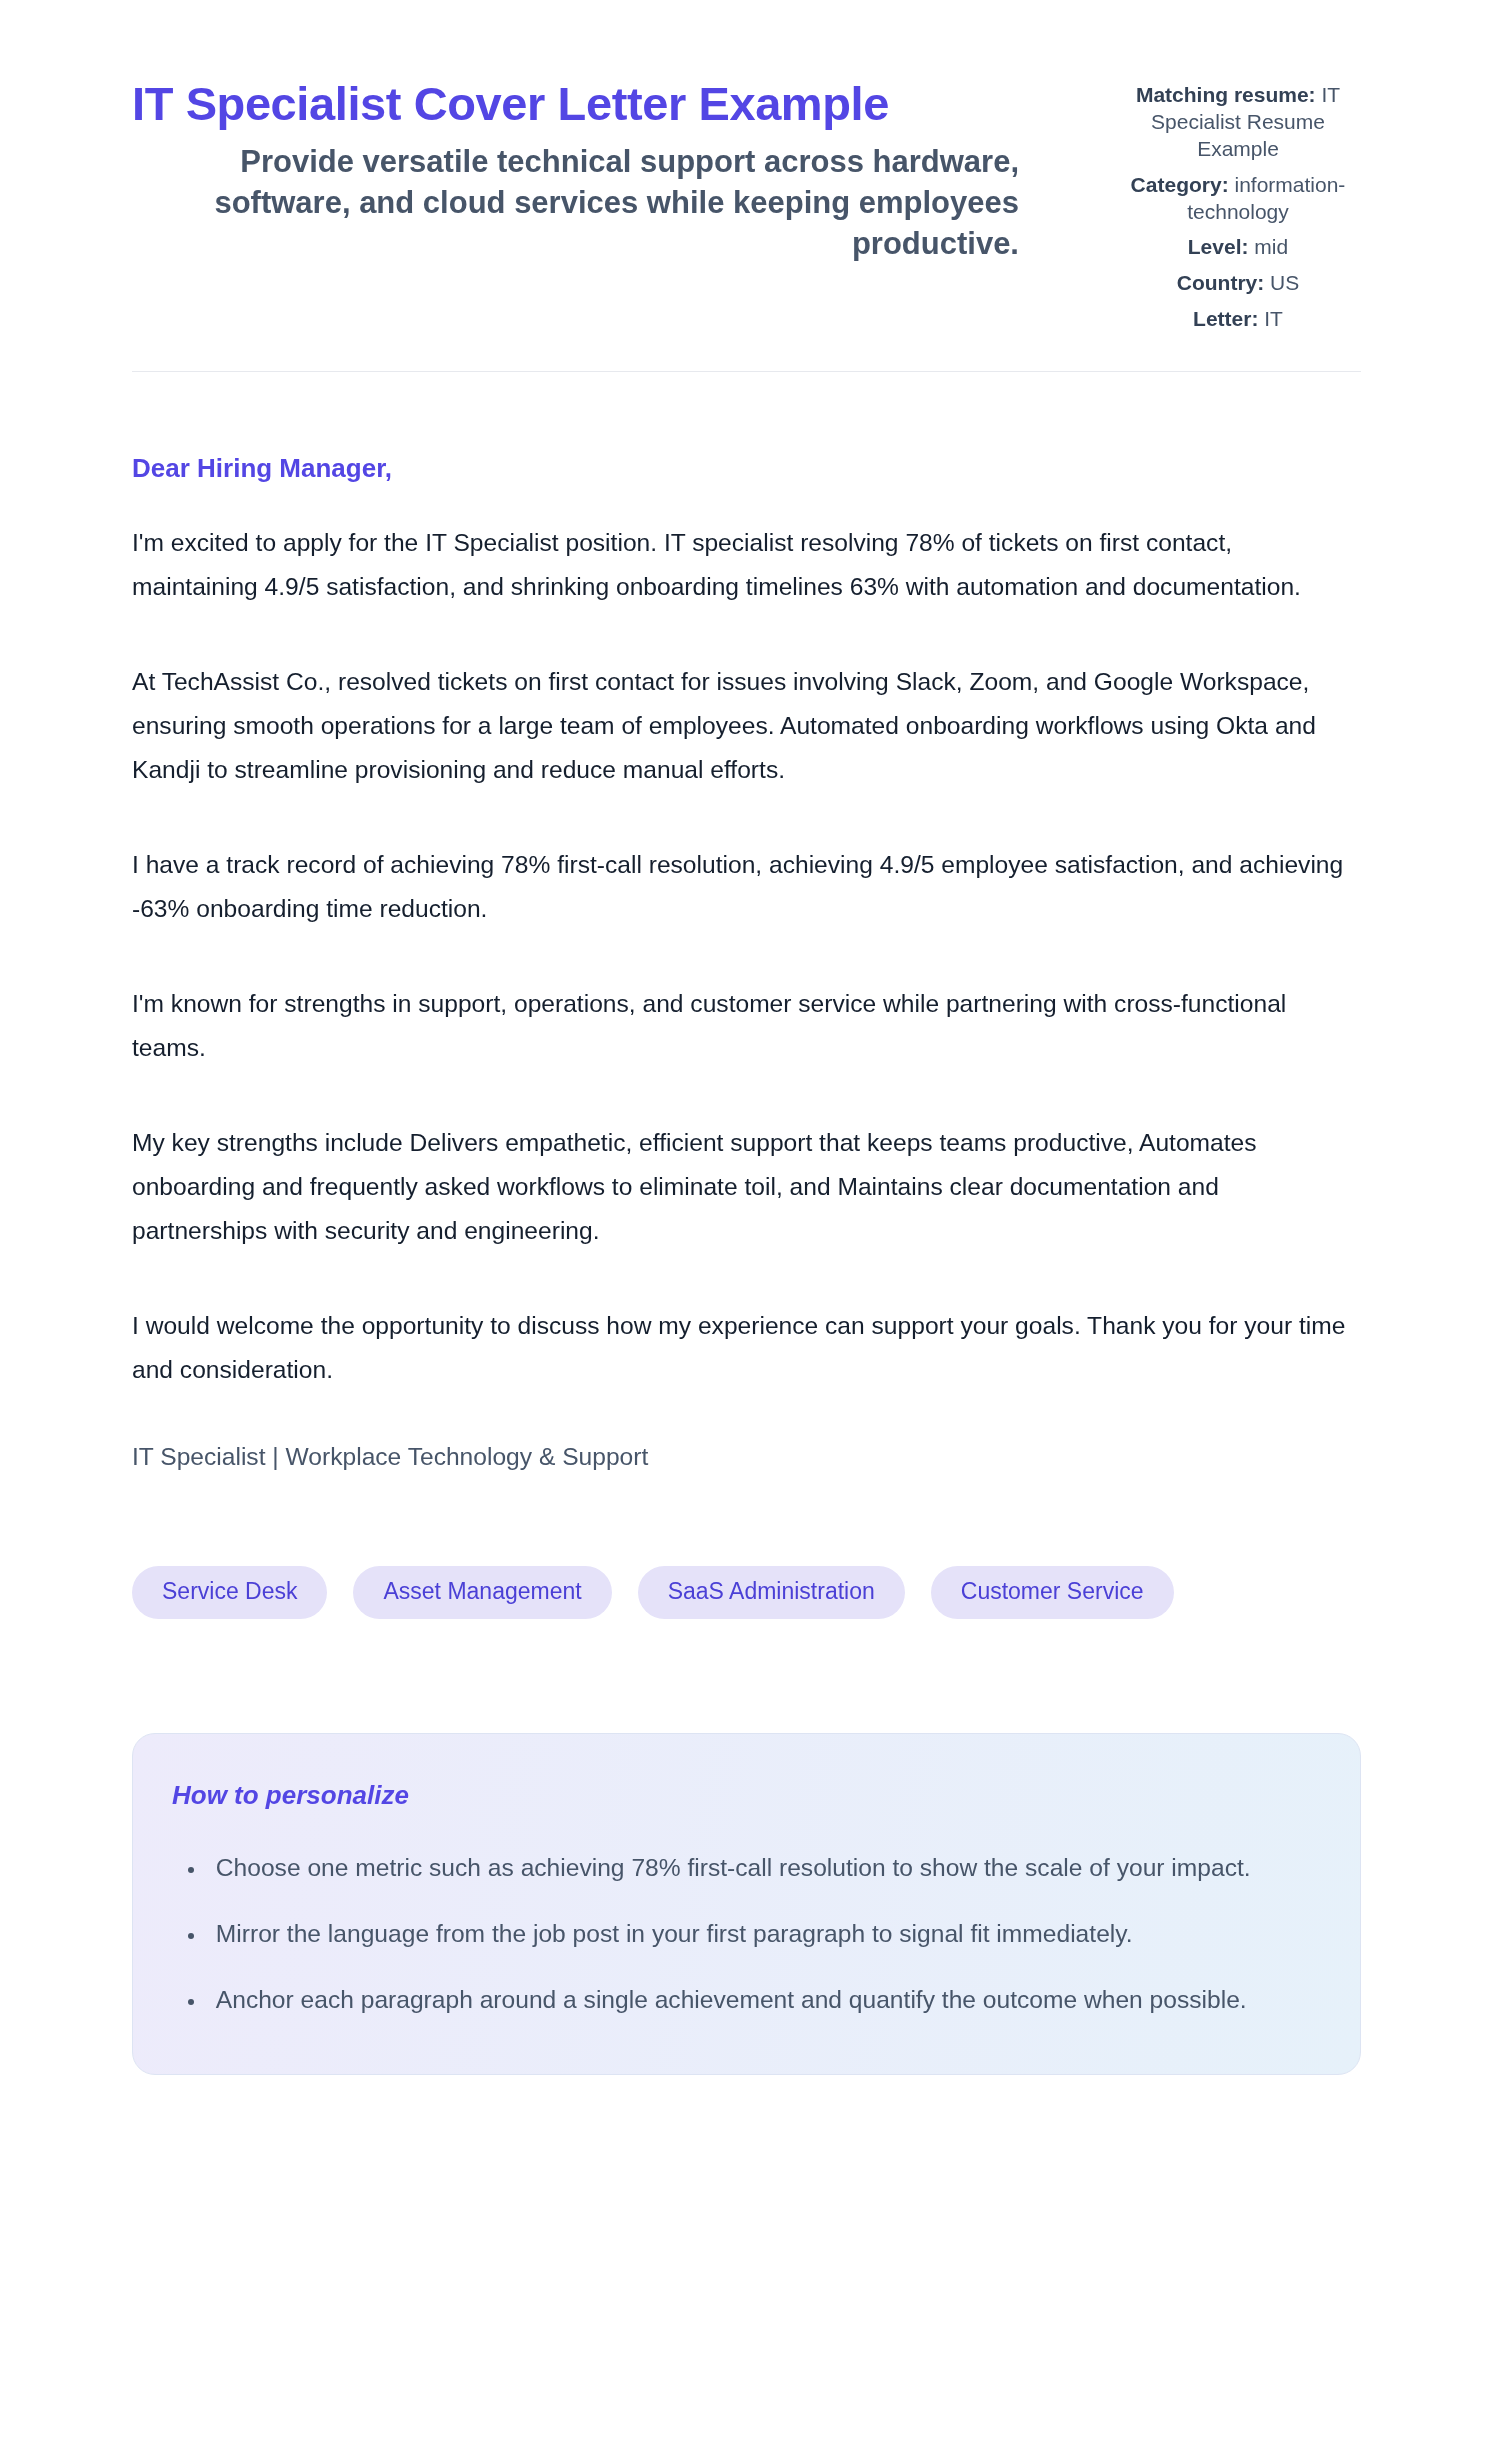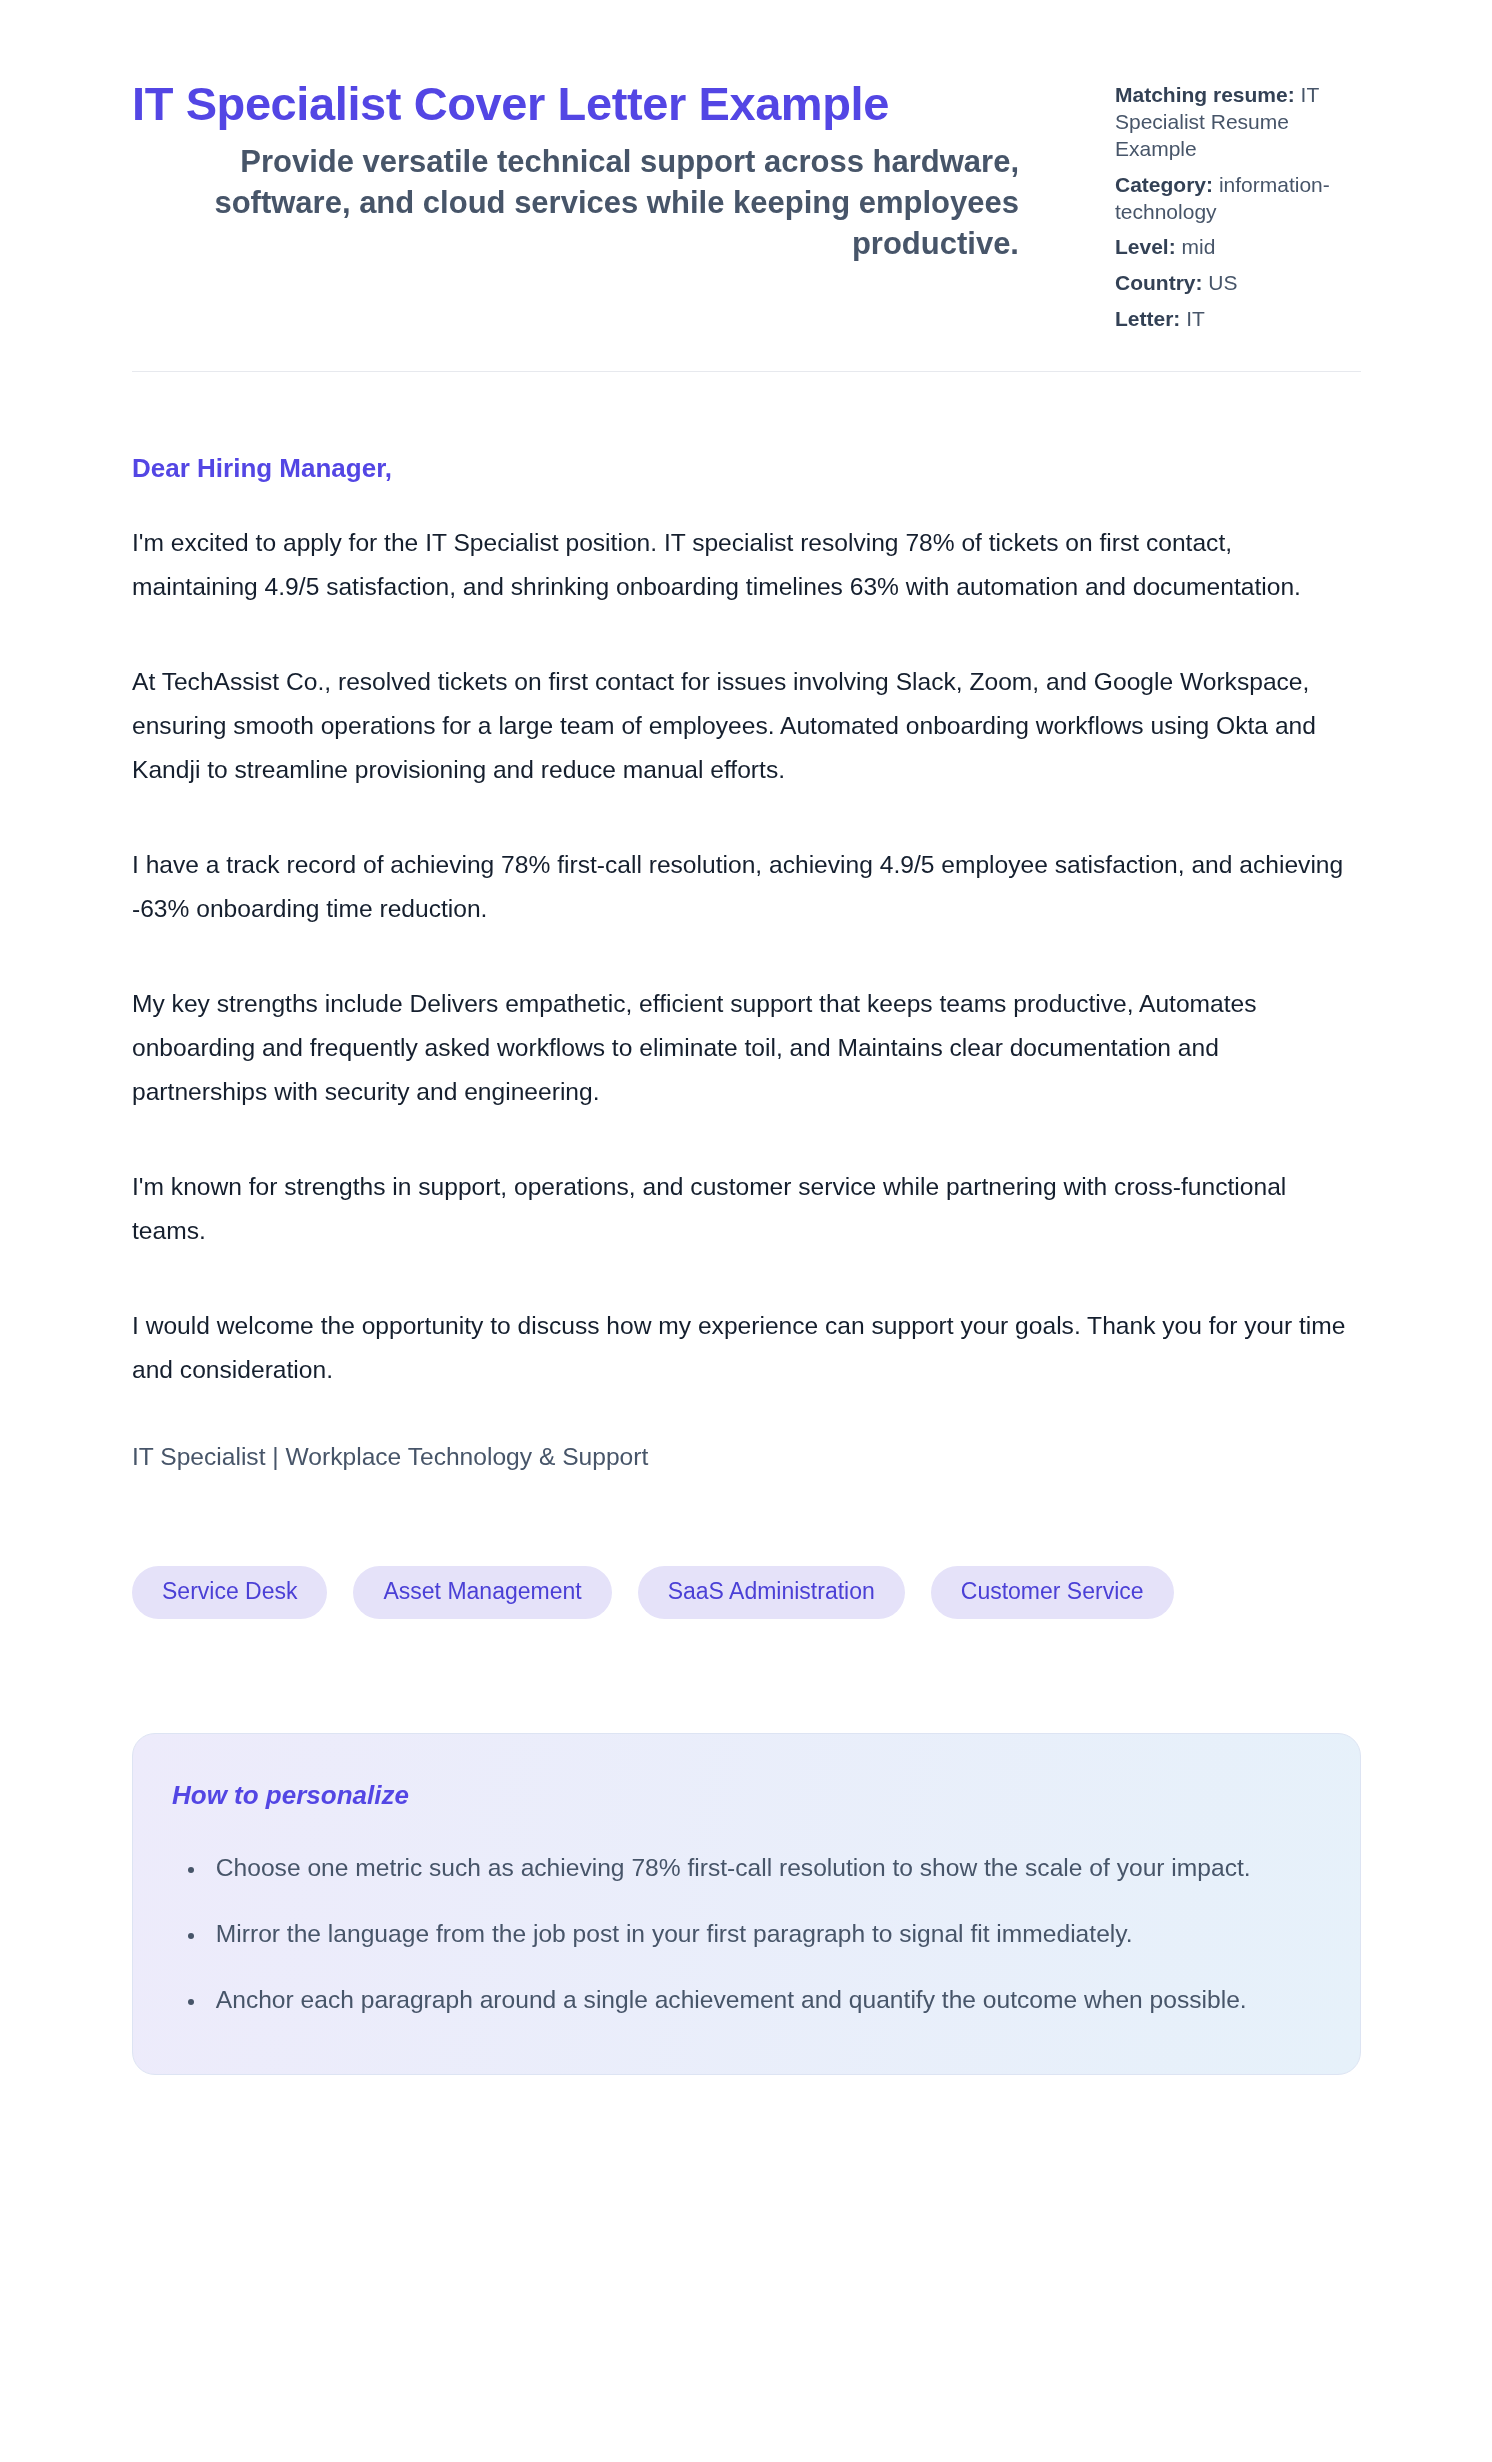--- a/index.html
+++ b/index.html
@@ -49,21 +49,21 @@
     max-width:887px;
     font-size:31px;
     line-height:1.32;
     font-weight:700;
     color:var(--muted-text);
     text-align:right;
   }
   .meta{
     width:246px;
     flex:0 0 246px;
-    text-align:left;
+    text-align:center;
     font-size:21px;
     line-height:1.28;
     padding-top:5.3px;
   }
   .meta-item{margin-bottom:8.8px;}
   .meta-item:last-child{margin-bottom:0;}
   .meta-label{font-weight:700;color:var(--meta-label);}
   .meta-value{font-weight:400;color:var(--muted-text);}
   
   hr.divider{
@@ -179,22 +179,22 @@
   </header>
 
   <hr class="divider">
 
   <main>
     <p class="greeting">Dear Hiring Manager,</p>
 
     <p class="para">I'm excited to apply for the IT Specialist position. IT specialist resolving 78% of tickets on first contact, maintaining 4.9/5 satisfaction, and shrinking onboarding timelines 63% with automation and documentation.</p>
     <p class="para">At TechAssist Co., resolved tickets on first contact for issues involving Slack, Zoom, and Google Workspace, ensuring smooth operations for a large team of employees. Automated onboarding workflows using Okta and Kandji to streamline provisioning and reduce manual efforts.</p>
     <p class="para">I have a track record of achieving 78% first-call resolution, achieving 4.9/5 employee satisfaction, and achieving -63% onboarding time reduction.</p>
+    <p class="para">I'm known for strengths in support, operations, and customer service while partnering with cross-functional teams.</p>
     <p class="para">My key strengths include Delivers empathetic, efficient support that keeps teams productive, Automates onboarding and frequently asked workflows to eliminate toil, and Maintains clear documentation and partnerships with security and engineering.</p>
-    <p class="para">I'm known for strengths in support, operations, and customer service while partnering with cross-functional teams.</p>
     <p class="para">I would welcome the opportunity to discuss how my experience can support your goals. Thank you for your time and consideration.</p>
 
     <p class="sig-role">IT Specialist | Workplace Technology &amp; Support</p>
 
     <div class="tags">
       <span class="tag">Service Desk</span>
       <span class="tag">Asset Management</span>
       <span class="tag">SaaS Administration</span>
       <span class="tag">Customer Service</span>
     </div>

